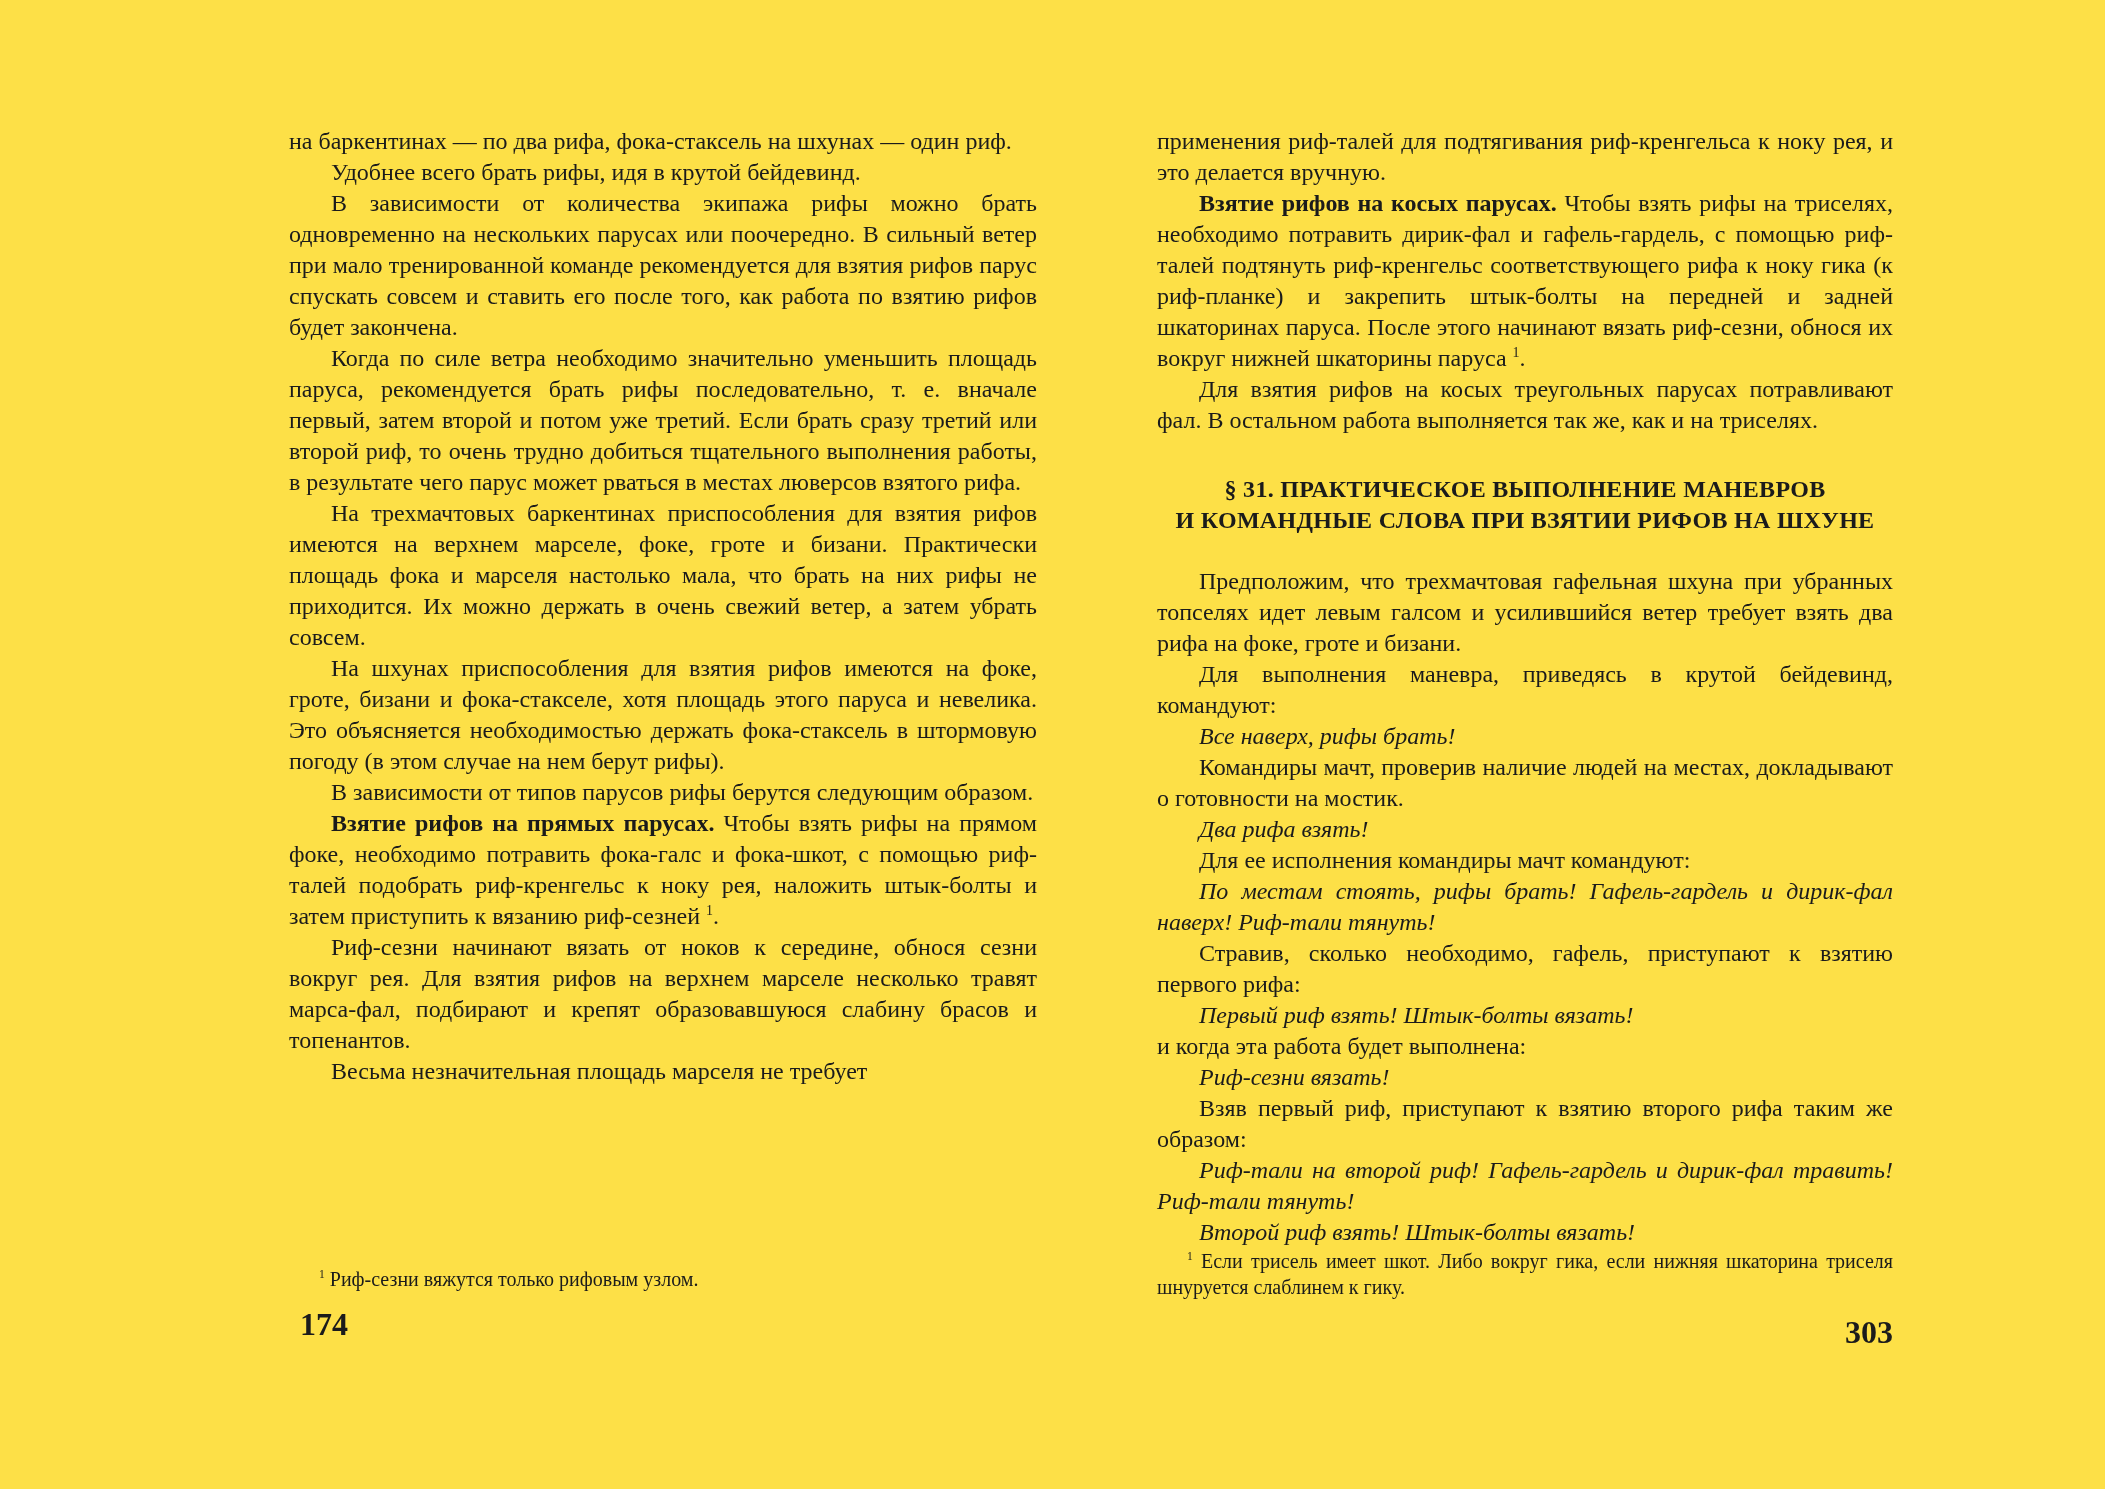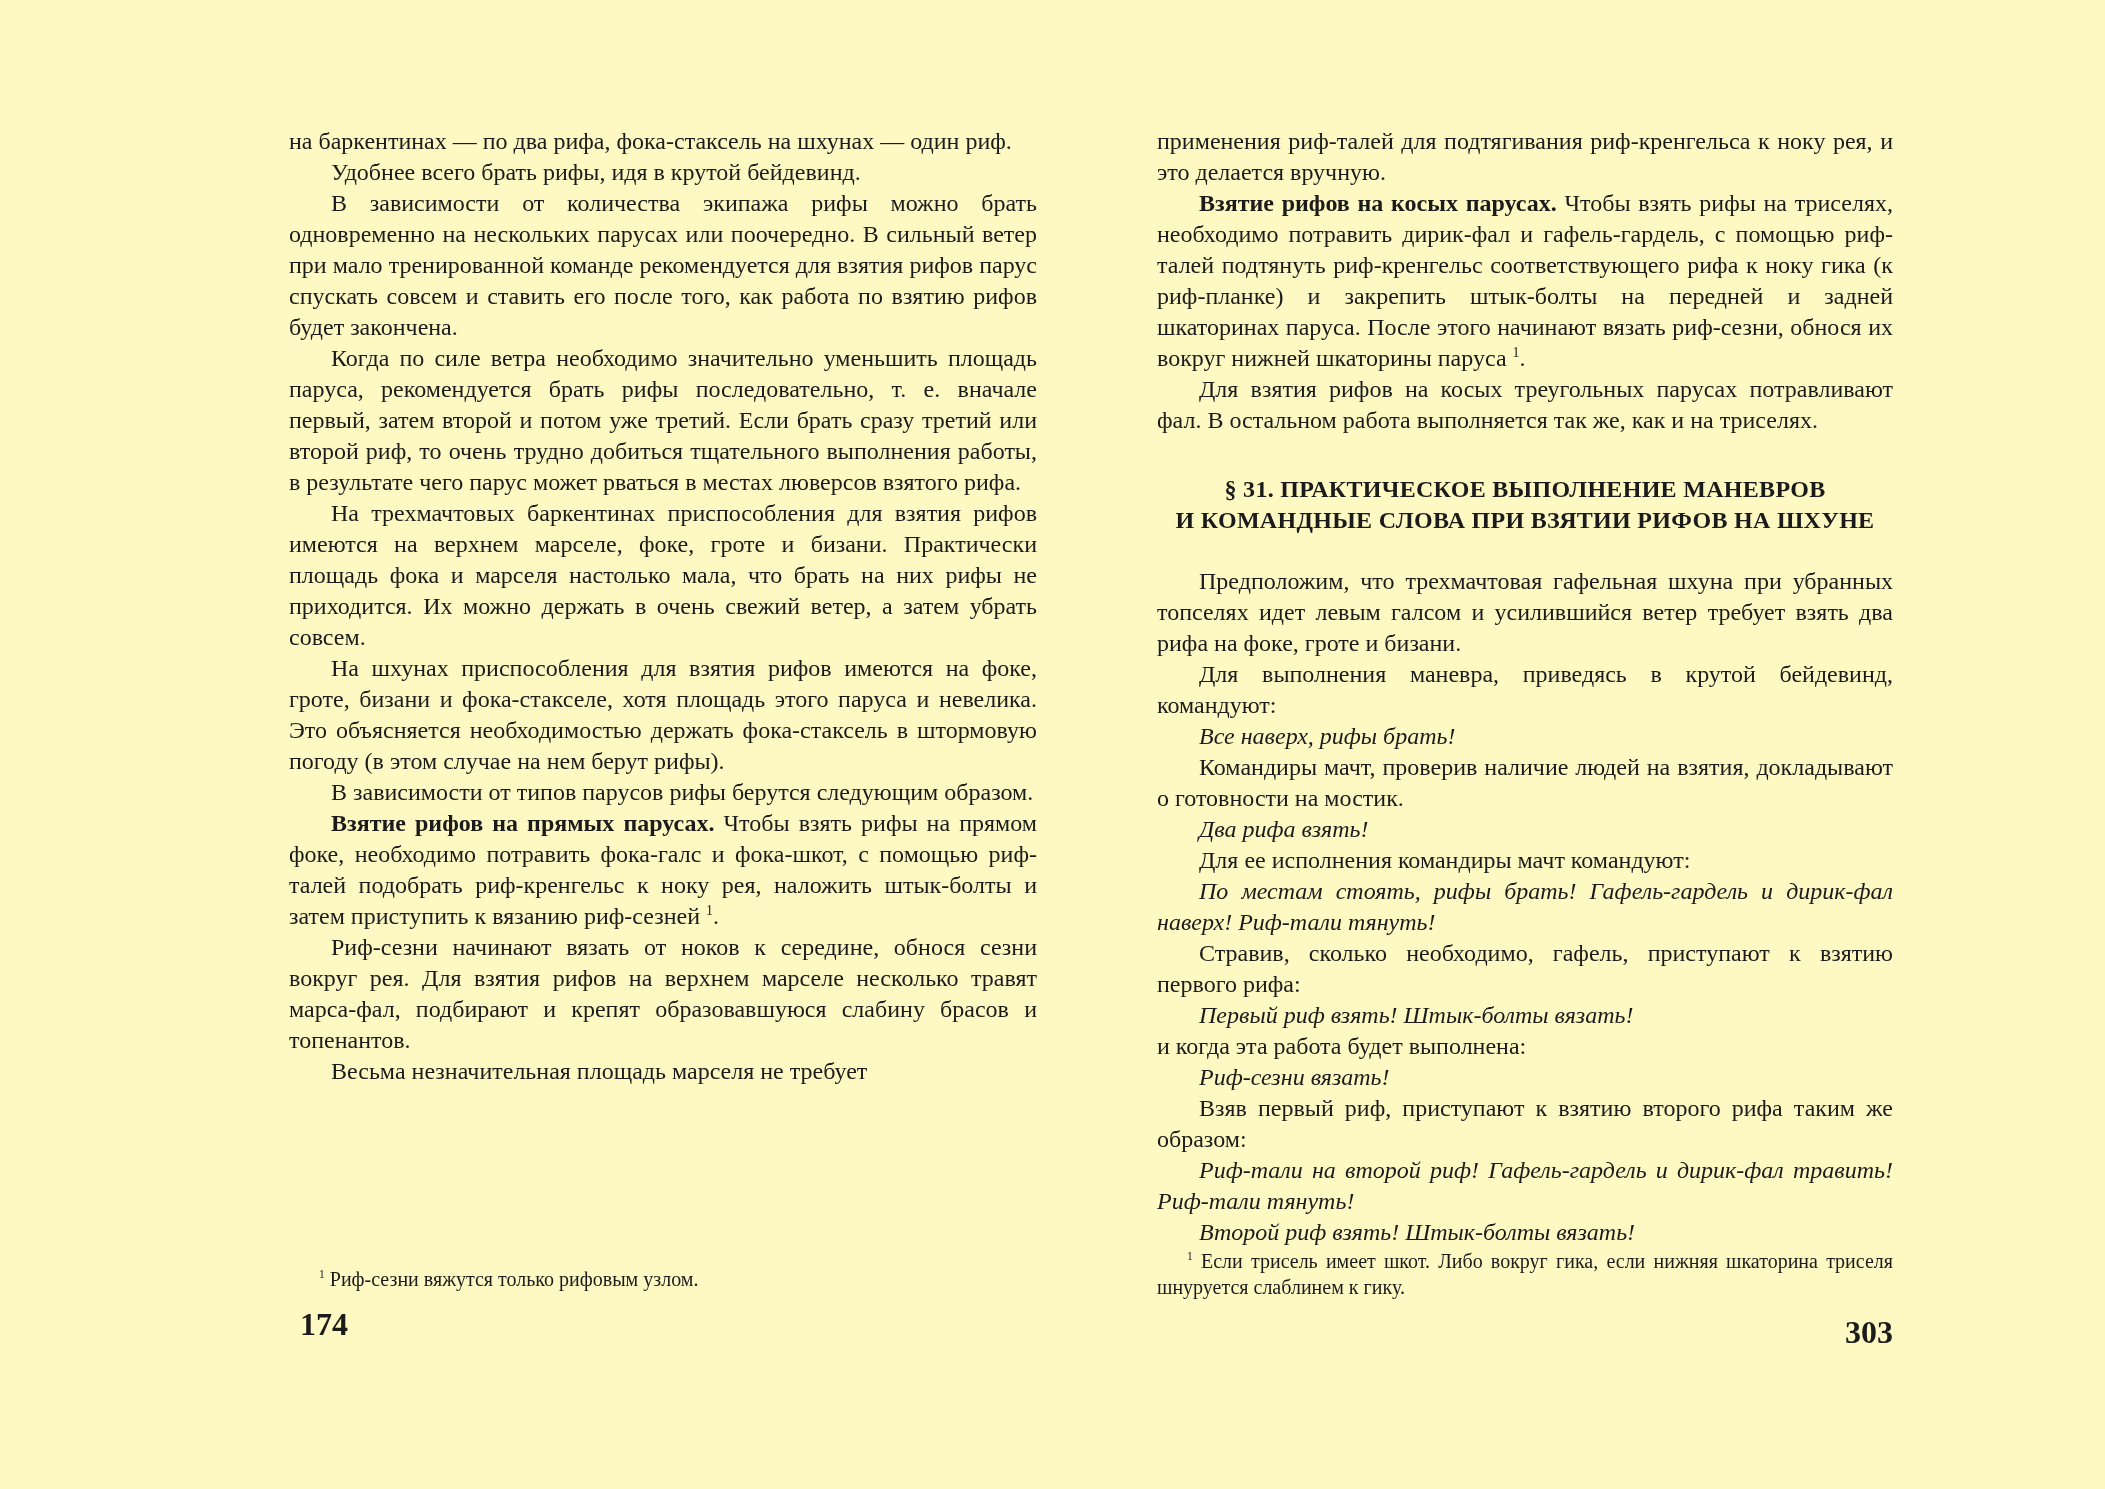--- a/index.html
+++ b/index.html
@@ -4,21 +4,21 @@
 <style>
   html, body {
     margin: 0;
     padding: 0;
     background: #ffffff;
   }
   .canvas {
     position: relative;
     width: 2105px;
     height: 1489px;
-    background: #fef9c3;
+    background: #fde047;
     font-family: "Liberation Serif", serif;
     color: #1b1b1b;
     overflow: hidden;
   }
   .column {
     position: absolute;
     text-align: justify;
     font-size: 24px;
     line-height: 31px;
   }
@@ -88,21 +88,21 @@
 
   <div class="column col-right">
       <p class="para body"><span>применения риф-талей для подтягивания риф-кренгельса к ноку рея, и это делается вручную.</span></p>
       <p class="para body indent"><b>Взятие рифов на косых парусах.</b><span> Чтобы взять рифы на триселях, необходимо потравить дирик-фал и гафель-гардель, с помощью риф-талей подтянуть риф-кренгельс соответствующего рифа к ноку гика (к риф-планке) и закрепить штык-болты на передней и задней шкаторинах паруса. После этого начинают вязать риф-сезни, обнося их вокруг нижней шкаторины паруса </span><sup>1</sup><span>.</span></p>
       <p class="para body indent"><span>Для взятия рифов на косых треугольных парусах потравливают фал. В остальном работа выполняется так же, как и на триселях.</span></p>
       <p class="para heading"><span>§ 31. ПРАКТИЧЕСКОЕ ВЫПОЛНЕНИЕ МАНЕВРОВ</span></p>
       <p class="para heading"><span>И КОМАНДНЫЕ СЛОВА ПРИ ВЗЯТИИ РИФОВ НА ШХУНЕ</span></p>
       <p class="para body indent"><span>Предположим, что трехмачтовая гафельная шхуна при убранных топселях идет левым галсом и усилившийся ветер требует взять два рифа на фоке, гроте и бизани.</span></p>
       <p class="para body indent"><span>Для выполнения маневра, приведясь в крутой бейдевинд, командуют:</span></p>
       <p class="para body indent"><i>Все наверх, рифы брать!</i></p>
-      <p class="para body indent"><span>Командиры мачт, проверив наличие людей на взятия, докладывают о готовности на мостик.</span></p>
+      <p class="para body indent"><span>Командиры мачт, проверив наличие людей на местах, докладывают о готовности на мостик.</span></p>
       <p class="para body indent"><i>Два рифа взять!</i></p>
       <p class="para body indent"><span>Для ее исполнения командиры мачт командуют:</span></p>
       <p class="para body indent"><i>По местам стоять, рифы брать! Гафель-гардель и дирик-фал наверх! Риф-тали тянуть!</i></p>
       <p class="para body indent"><span>Стравив, сколько необходимо, гафель, приступают к взятию первого рифа:</span></p>
       <p class="para body indent"><i>Первый риф взять! Штык-болты вязать!</i></p>
       <p class="para body"><span>и когда эта работа будет выполнена:</span></p>
       <p class="para body indent"><i>Риф-сезни вязать!</i></p>
       <p class="para body indent"><span>Взяв первый риф, приступают к взятию второго рифа таким же образом:</span></p>
       <p class="para body indent"><i>Риф-тали на второй риф! Гафель-гардель и дирик-фал травить! Риф-тали тянуть!</i></p>
       <p class="para body indent"><i>Второй риф взять! Штык-болты вязать!</i></p>

